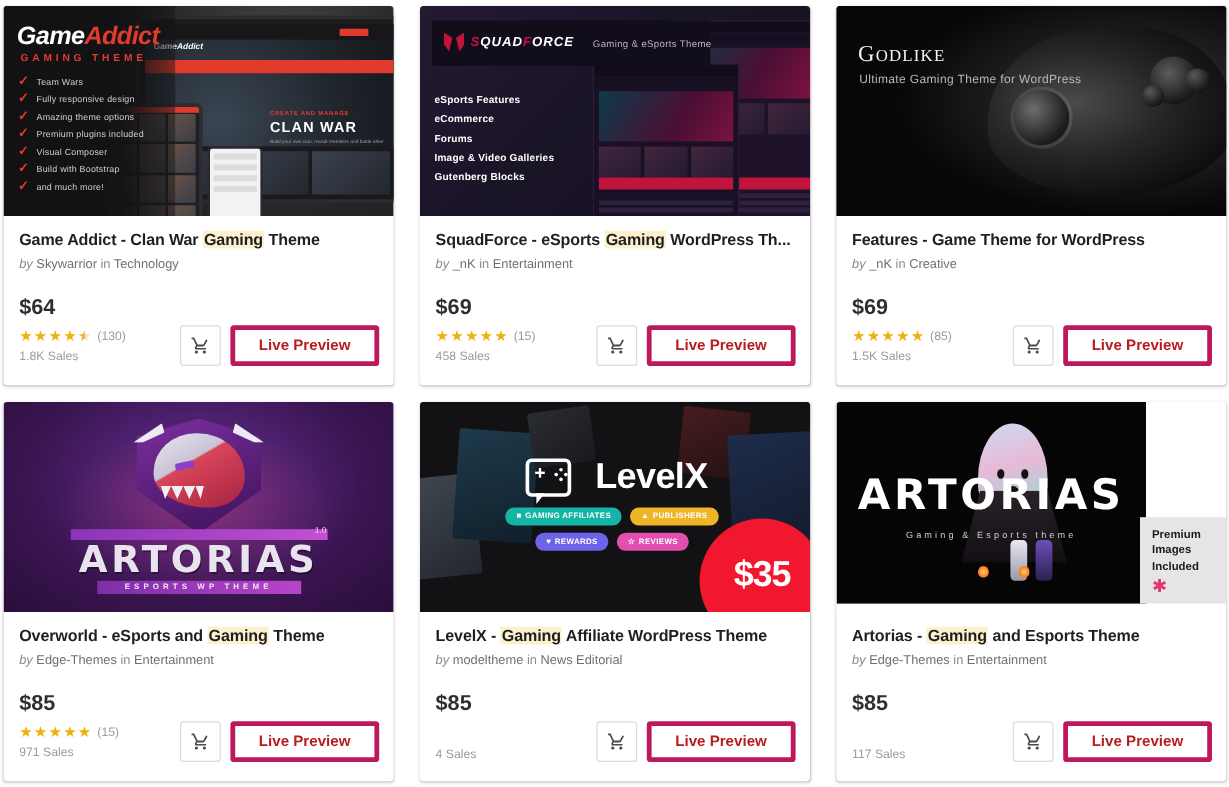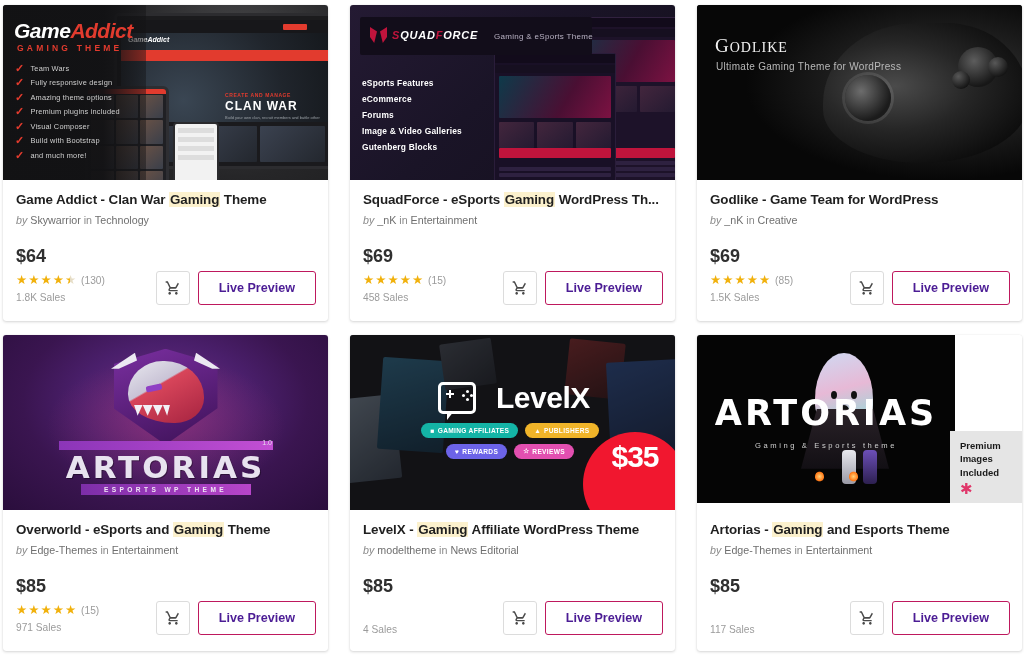--- a/index.html
+++ b/index.html
@@ -230,21 +230,21 @@
   .lx-pills{position:absolute;left:70px;top:88px;width:180px;}
   .lx-row{display:flex;gap:7px;justify-content:center;margin-bottom:6px;}
   .lx-pill{
     display:flex;align-items:center;gap:3px;height:15px;padding:0 9px;border-radius:8px;
     color:#fff;font-size:6.6px;font-weight:bold;letter-spacing:.3px;
   }
   .lx-price{
     position:absolute;right:-12px;bottom:-26px;width:104px;height:104px;border-radius:50%;
     background:#f1172f;display:flex;align-items:flex-start;justify-content:center;
   }
-  .lx-price span{color:#fff;font-size:30px;font-weight:bold;margin-top:8px;letter-spacing:-1px;}
+  .lx-price span{color:#fff;font-size:30px;font-weight:bold;margin-top:30px;letter-spacing:-1px;}
 
   
   .t-artorias{background:#ffffff;}
   .ar-black{position:absolute;left:0;top:0;width:258px;height:168px;background:#050505;}
   .ar-ghost{
     position:absolute;left:118px;top:18px;width:58px;height:74px;
     background:linear-gradient(165deg,#cfd9f2 0%,#e7b9d6 48%,#88e0d8 100%);
     border-radius:50% 50% 40% 40% / 62% 62% 30% 30%;
   }
   .ar-ghost:before,.ar-ghost:after{content:"";position:absolute;top:38px;width:6px;height:8px;background:#111;border-radius:50%;}
@@ -305,22 +305,22 @@
   .sales.nostars { margin-top: 21px; }
 
   .actions { display: flex; align-items: center; gap: 8px; margin-top: -2px; }
   .cart-btn {
     width: 34px; height: 34px; border: 1px solid #dcdcdc; border-radius: 3px;
     background: #fff; display: flex; align-items: center; justify-content: center;
     cursor: pointer; padding: 0;
   }
   .cart-btn svg { width: 16px; height: 16px; fill: #4a4a4a; }
   .preview-btn {
-    height: 34px; padding: 0 20px; border: 1px solid #be185d; border-radius: 3px;
-    background: #fff; color: #4c1d95; font-size: 12.6px; font-weight: bold;
+    height: 34px; padding: 0 20px; border: 4px solid #be185d; border-radius: 3px;
+    background: #fff; color: #b91c1c; font-size: 12.6px; font-weight: bold;
     font-family: "Liberation Sans", sans-serif; cursor: pointer; white-space: nowrap;
   }
 </style>
 </head>
 <body>
 
 <div class="grid">
 
   <div class="card">
     <div class="thumb t-gameaddict">
@@ -515,21 +515,21 @@
 
   <div class="card">
     <div class="thumb t-godlike">
       <div class="gl-pad"></div>
       <div class="gl-dot1"></div>
         <div class="gl-dot2"></div>
       <div class="gl-title"><span>G</span><small>ODLIKE</small></div>
       <div class="gl-sub">Ultimate Gaming Theme for WordPress</div>
     </div>
     <div class="body">
-      <div class="title"><span>Godlike - Game Team for WordPress</span><span></span></div>
+      <div class="title"><span>Features - Game Theme for WordPress</span><span></span></div>
       <div class="byline">
         <em>by</em>
         <span class="nm">_nK</span>
         <span>in</span>
         <span class="cat">Creative</span>
       </div>
       <div class="price">$69</div>
       <div class="meta-row">
         <div class="meta-left">
           <div class="stars">

